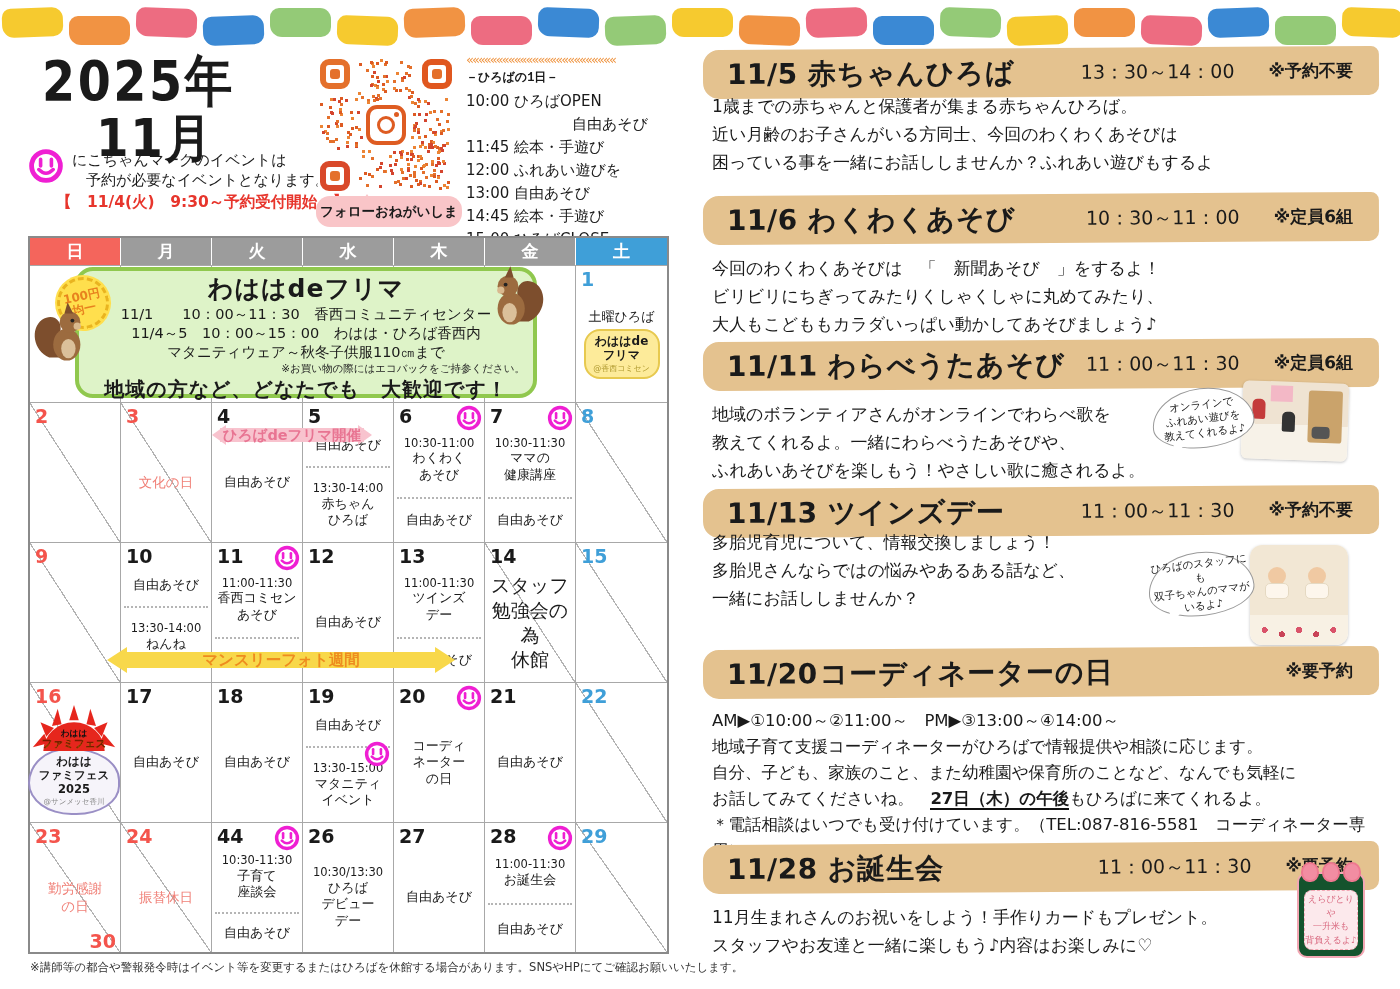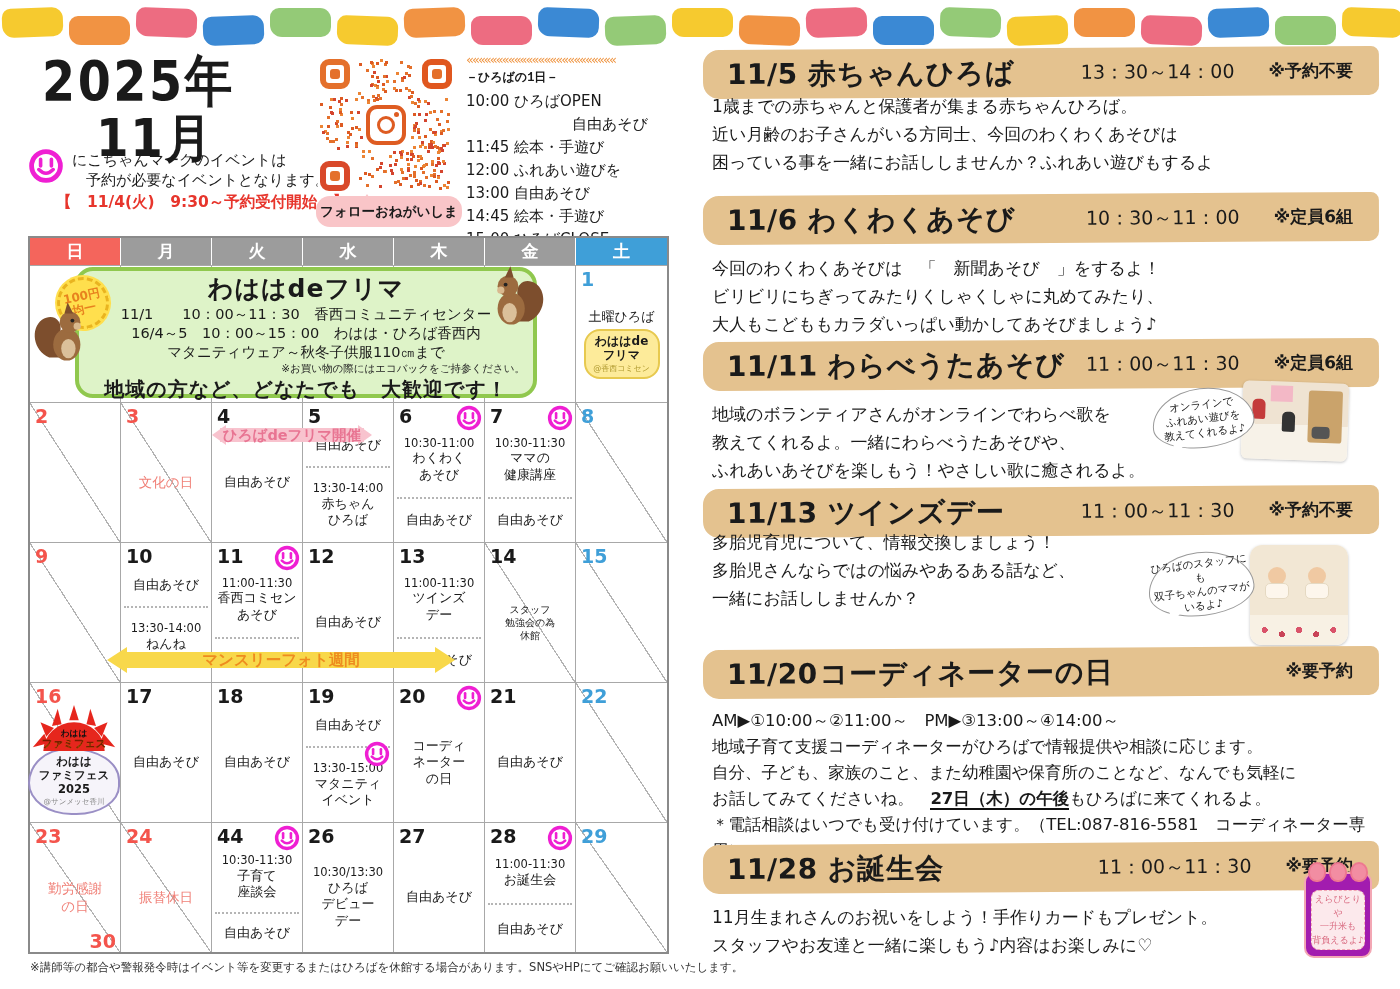--- a/index.html
+++ b/index.html
@@ -64,21 +64,21 @@
     linear-gradient(to top right, transparent 49.5%, #b3b3b3 49.5% 50.3%, transparent 50.3%); }
   .num { position:absolute; top:2px; left:5px; font-weight:900; font-size:19px; z-index:3; }
   .n-sun { color:#f4544c; } .n-sat { color:#3f9fd8; }
   .cell-body { position:absolute; left:0; right:0; top:22px; bottom:2px; display:flex;
     flex-direction:column; justify-content:center; z-index:2; }
   .cell-body.two { justify-content:space-evenly; }
   .ev-time { font-size:11.5px; line-height:1.2; }
   .ev-label { font-size:13px; line-height:1.25; white-space:pre-line; }
   .sep { border-top:2px dotted #b5b5b5; margin:2px 3px; }
   .holiday { color:#f07f76; font-size:13.5px; white-space:pre-line; line-height:1.3; }
-  .cnote { font-size:10px; white-space:pre-line; line-height:1.3; }
+  .cnote { font-size:19px; white-space:pre-line; line-height:1.3; }
   .sm { position:absolute; top:2px; right:2px; z-index:4; }
   .sm-mid { position:absolute; top:58px; right:3px; z-index:4; }
   .extra { position:absolute; right:4px; bottom:0px; font-weight:900; font-size:19px; color:#f4544c; }
 
   
   #flea { position:absolute; left:75px; top:267px; width:462px; height:131px;
     background:#def3c8; border:4px solid #90c84e; border-radius:18px; z-index:5; padding-top:1px; }
   #flea-title { text-align:center; font-size:25px; font-weight:900; letter-spacing:1px; }
   .flea-line { text-align:center; font-size:14.5px; line-height:19px; }
   #flea-note { text-align:right; font-size:10.5px; padding-right:8px; color:#222; }
@@ -155,21 +155,21 @@
   .baby .body { width:24px; height:16px; background:#fdf6ec; border:1px solid #e5d9c2; border-radius:5px; margin:-2px auto 0; }
   #photo-twins .b1 { left:14px; top:22px; } #photo-twins .b2 { left:54px; top:22px; }
   #photo-twins .ring { position:absolute; left:6px; bottom:4px; width:86px; height:22px;
     background:radial-gradient(circle 5px at 10% 50%, #d9536a 60%, transparent 61%),
       radial-gradient(circle 5px at 30% 70%, #c94458 60%, transparent 61%),
       radial-gradient(circle 5px at 50% 50%, #d9536a 60%, transparent 61%),
       radial-gradient(circle 5px at 70% 70%, #c94458 60%, transparent 61%),
       radial-gradient(circle 5px at 90% 50%, #d9536a 60%, transparent 61%); }
 
   #cake { position:absolute; left:1297px; top:872px; width:68px; height:86px;
-    background:#a21caf; border:2px solid #f3a7b4; border-radius:10px; z-index:2;margin-left:7px; }
+    background:#14532d; border:2px solid #f3a7b4; border-radius:10px; z-index:2; }
   #cake .berries { position:absolute; top:-12px; left:2px; display:flex; gap:3px; }
   #cake .berry { width:18px; height:20px; background:#f28da2; border:2px solid #ee7890;
     border-radius:50% 50% 45% 45%; }
   #cake .inner { position:absolute; left:5px; top:16px; right:5px; bottom:6px;
     border:1.5px dashed #f3a7b4; border-radius:8px; background:#fce9ec;
     display:flex; align-items:center; justify-content:center; text-align:center;
     font-size:9px; color:#d96a80; line-height:1.5; white-space:pre-line; }
 </style>
 </head>
 <body>
@@ -863,21 +863,21 @@
         <span class="num n-sat">29</span>
         <div class="cell-body"></div>
       </div>
     </div>
 
   <div id="flea">
     <div id="badge-100">100円
 均一</div>
     <div id="flea-title">わははdeフリマ</div>
     <div class="flea-line">11/1　　10：00～11：30　香西コミュニティセンター</div>
-    <div class="flea-line">16/4～5　10：00～15：00　わはは・ひろば香西内</div>
+    <div class="flea-line">11/4～5　10：00～15：00　わはは・ひろば香西内</div>
     <div class="flea-line">マタニティウェア～秋冬子供服110㎝まで</div>
     <div id="flea-note">※お買い物の際にはエコバックをご持参ください。</div>
     <div id="flea-welcome">地域の方など、どなたでも　大歓迎です！</div>
   </div>
   <div class="squirrel" style="left:30px;top:298px;"><svg width="56" height="66" viewBox="0 0 70 82">
         <path d="M24 74 C4 66 0 38 15 27 C28 18 41 27 38 42 C35 55 30 64 40 74 Z" fill="#7d4e2d"></path>
         <ellipse cx="46" cy="58" rx="17" ry="20" fill="#9c6b3f"></ellipse>
         <circle cx="50" cy="30" r="13" fill="#9c6b3f"></circle>
         <polygon points="43,19 47,5 54,19" fill="#7d4e2d"></polygon>
         <ellipse cx="48" cy="63" rx="9" ry="12" fill="#dbc09a"></ellipse>

